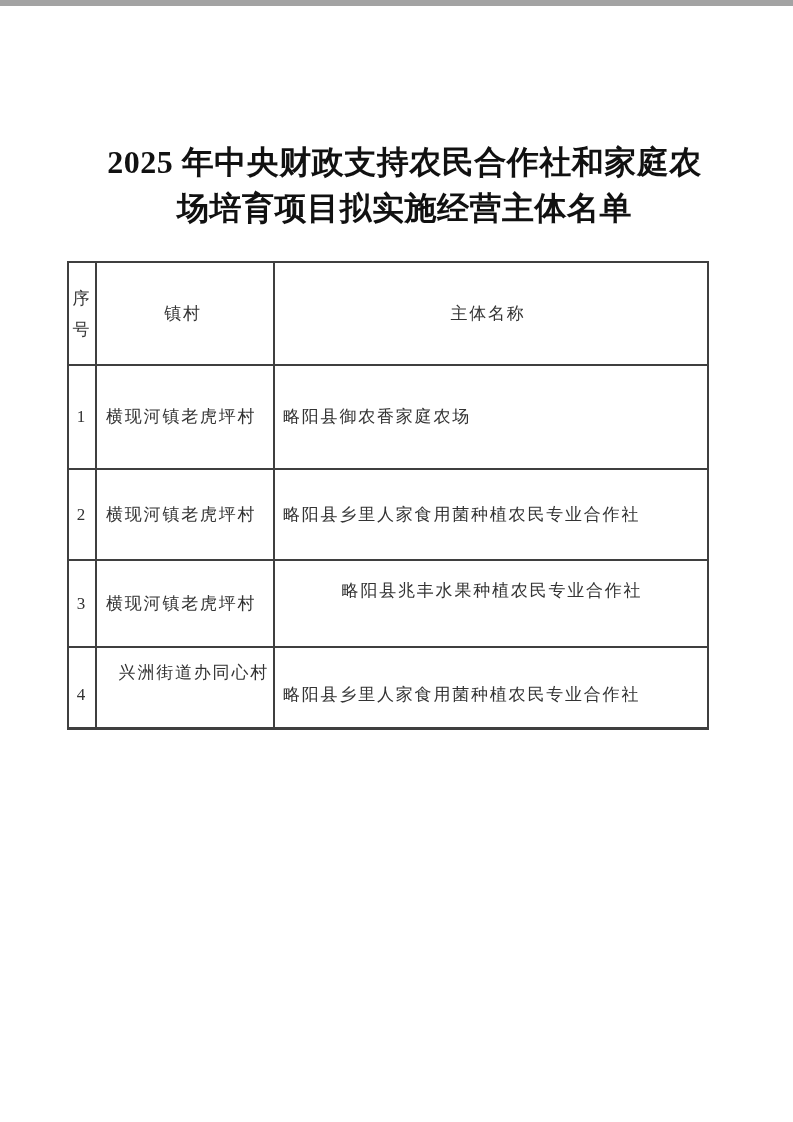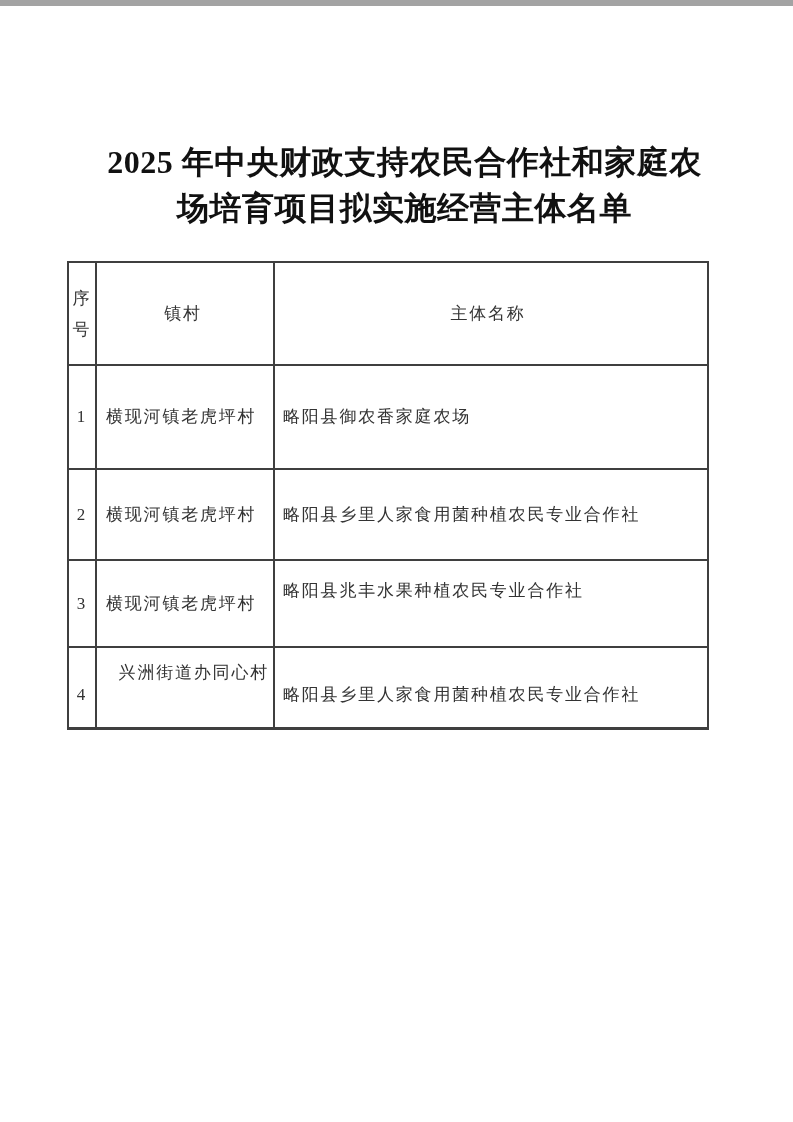--- a/index.html
+++ b/index.html
@@ -70,21 +70,21 @@
 
   .col-no     { text-align: center; }
   .col-vil    { text-align: left; padding-left: 9px !important; padding-right: 4px !important; margin-top: 45px; }
   .col-ent    { text-align: left; padding-left: 8px !important; padding-right: 6px !important; }
 
   th.col-vil, th.col-ent { text-align: center; padding-left: 0 !important; }
   .no-stack div { line-height: 31px; }
 
   
   .v-top      { vertical-align: top !important; }
-  .pt19       { padding-top: 19px !important; }
+  .pt19       { padding-top: 19px !important; text-align: center; }
   .pt14       { padding-top: 14px !important; text-align: right; }
   .pt36       { padding-top: 36px !important; }
 </style>
 </head>
 <body>
 
 <div class="page">
 
   <h1 class="doc-title">
     <span class="title-line">2025 年中央财政支持农民合作社和家庭农</span>

